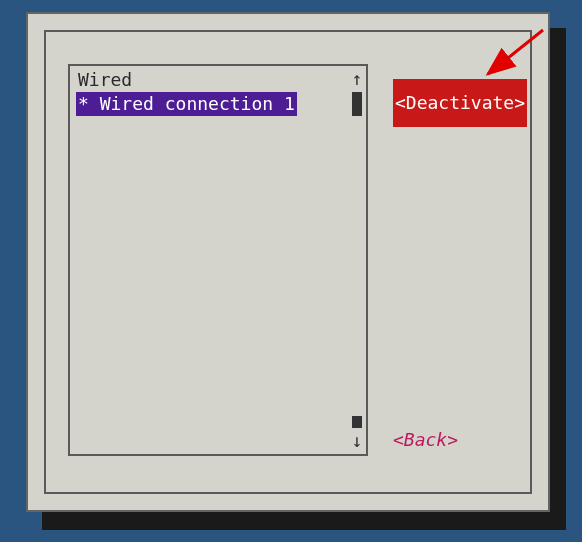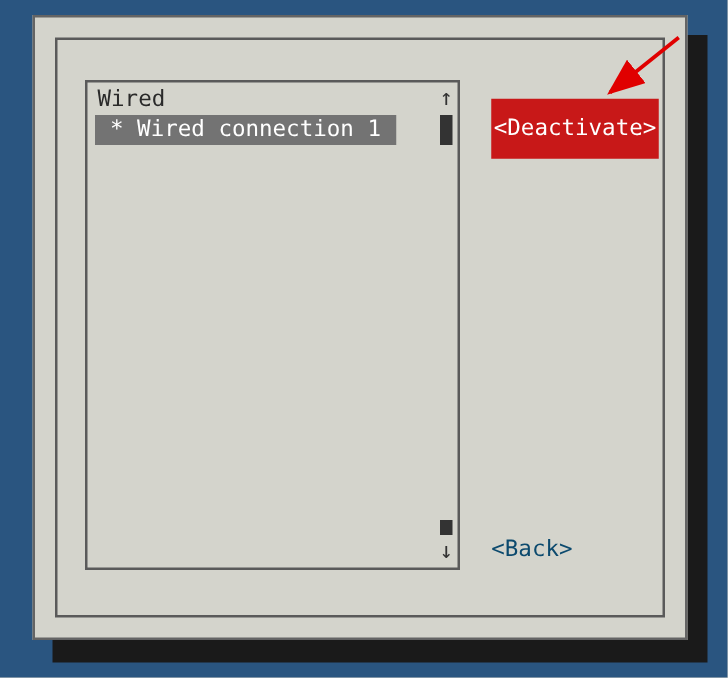--- a/index.html
+++ b/index.html
@@ -53,25 +53,25 @@
       color: #333;
       overflow: hidden;
     }
     .list-row {
       padding: 0 8px;
       line-height: 24px;
       white-space: pre;
       color: #2a2a2a;
     }
     .list-row.selected {
-      background: #737373;
+      background: #4c1d95;
       color: #fff;
       display: inline-block;
       margin-left: 6px;
-      padding: 0 12px;
+      padding: 0 2px;
     }
     .list-row.header {
       color: #2a2a2a;
       padding-left: 8px;
     }
     .scrollbar {
       width: 18px;
       display: flex;
       flex-direction: column;
       align-items: center;
@@ -111,23 +111,24 @@
       background: #c81818;
       color: #fff;
       padding: 12px 2px;
       line-height: 24px;
       cursor: pointer;
     }
     .back-btn {
       position: absolute;
       top: 414px;
       left: 365px;
-      color: #0c4a6e;
+      color: #be185d;
       line-height: 24px;
       cursor: pointer;
+      font-style: italic;
     }
     .arrow-svg {
       position: absolute;
       top: 8px;
       left: 420px;
       pointer-events: none;
     }
   </style>
 </head>
 <body>

